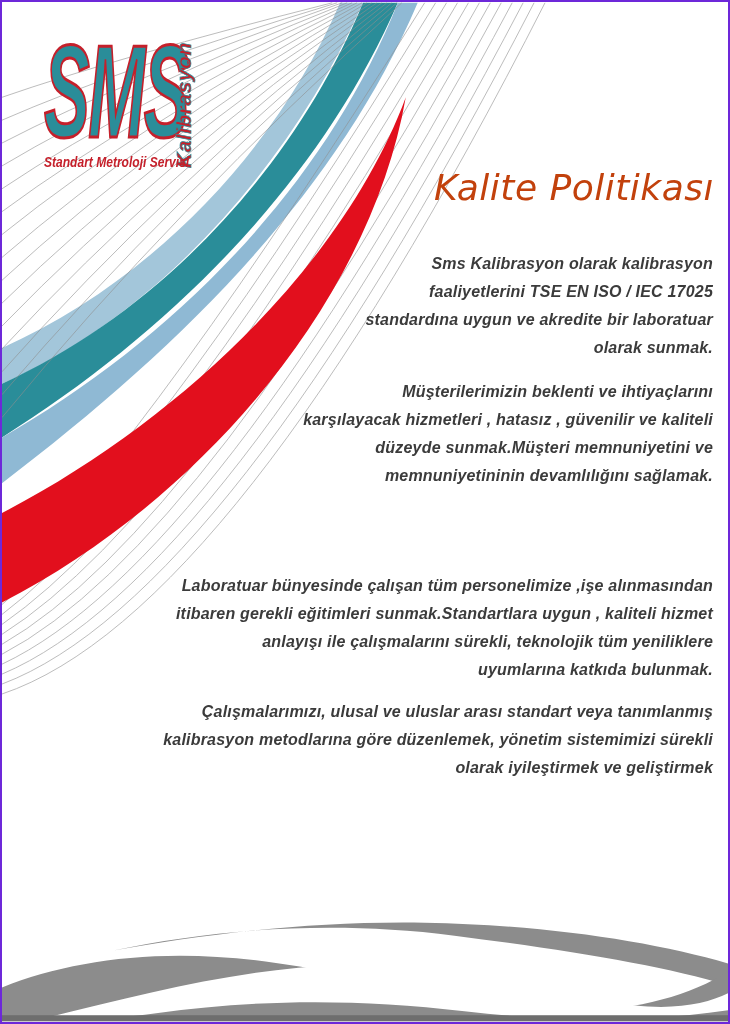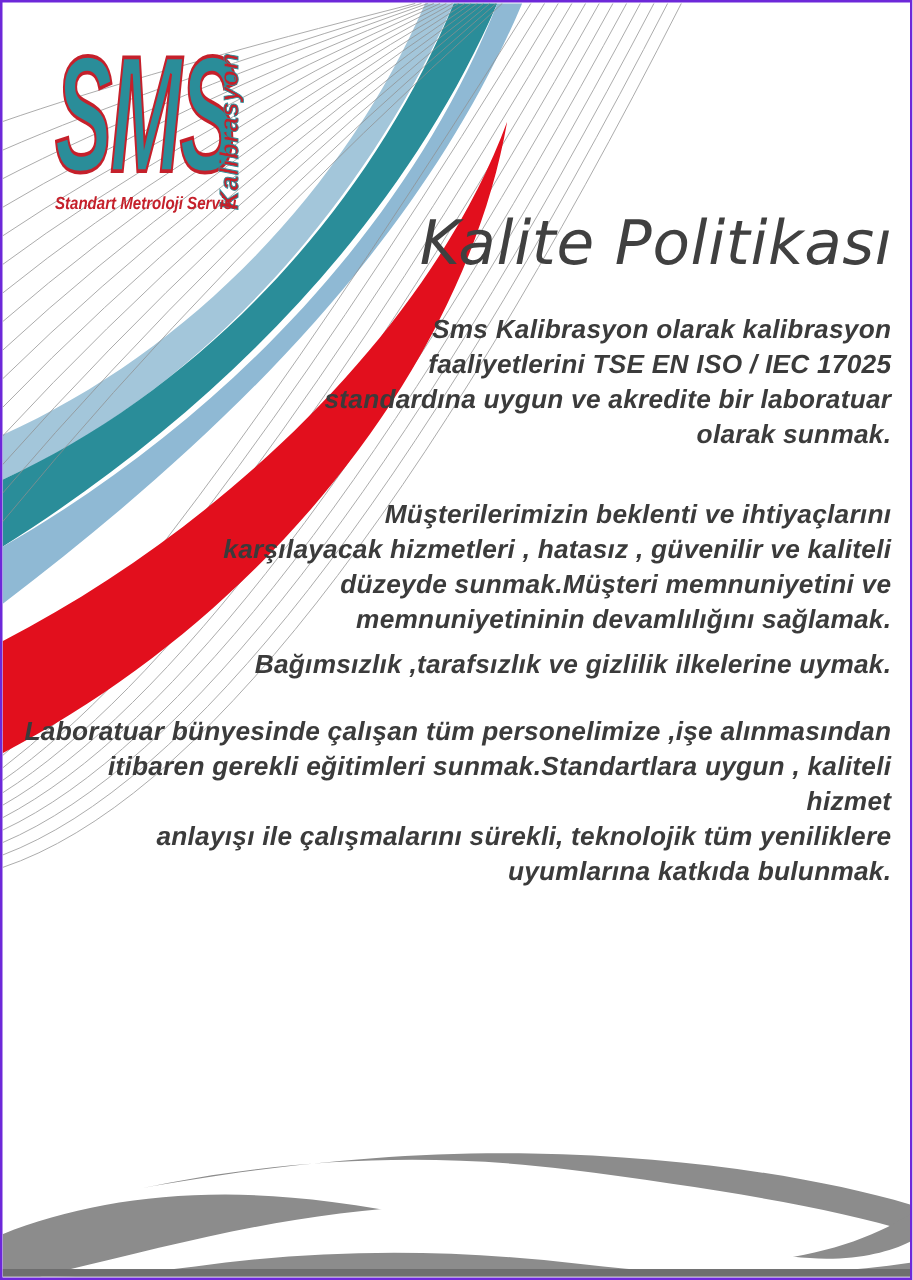--- a/index.html
+++ b/index.html
@@ -29,34 +29,34 @@
   .logo-subtitle{
     position:absolute;left:2px;top:128px;
     font-size:14px;font-weight:bold;color:#c5202b;
     transform:scaleX(0.86);transform-origin:0 0;white-space:nowrap;
   }
 
   
   .page-title{
     position:absolute;top:164px;right:14px;
     font-family:"DejaVu Sans",sans-serif;
-    font-size:49px;line-height:1.2;color:#404040;letter-spacing:0.5px;
+    font-size:36px;line-height:1.2;color:#c2410c;letter-spacing:0.5px;
     white-space:nowrap;
     margin-left:36px;
   }
 
   
   .policy{position:absolute;left:14px;right:15px;top:0;height:100%;}
   .para{
     position:absolute;right:0;margin:0;max-width:100%;
-    font-size:21px;font-weight:bold;color:#3b3b3b;
+    font-size:16px;font-weight:bold;color:#3b3b3b;
     line-height:28px;text-align:right;white-space:pre-line;
     letter-spacing:0.2px;
   }
-  .p1{top:248px}.p2{top:396px}.p3{top:516px}.p4{top:570px}.p5{top:696px}.p6{top:802px}
+  .p1{top:248px}.p2{top:376px}.p3{top:516px}.p4{top:570px}.p5{top:696px}.p6{top:802px}
 </style>
 </head>
 <body>
 
 <div class="page">
 
   <svg class="decor" viewBox="0 0 730 1024" aria-hidden="true">
 
     <path d="M 340,0 L 363,0 C 290,165 155,315 0,383 L 0,347 C 150,280 275,150 340,0 Z" fill="#a3c6da"></path>
 
@@ -114,20 +114,22 @@
 
   <div class="policy">
     <p class="para p1">Sms Kalibrasyon olarak kalibrasyon
 faaliyetlerini TSE EN ISO / IEC 17025
 standardına uygun ve akredite bir laboratuar
 olarak sunmak.</p>
     <p class="para p2">Müşterilerimizin beklenti ve ihtiyaçlarını
 karşılayacak hizmetleri , hatasız , güvenilir ve kaliteli
 düzeyde sunmak.Müşteri memnuniyetini ve
 memnuniyetininin devamlılığını sağlamak.</p>
-    <p class="para p3">Bağımsızlık ,tarafsızlık ve gizlilik ilkelerine uymak.</p>
     <p class="para p4">Laboratuar bünyesinde çalışan tüm personelimize ,işe alınmasından
 itibaren gerekli eğitimleri sunmak.Standartlara uygun , kaliteli hizmet
 anlayışı ile çalışmalarını sürekli, teknolojik tüm yeniliklere
 uyumlarına katkıda bulunmak.</p>
+    <p class="para p5">Çalışmalarımızı, ulusal ve uluslar arası standart veya tanımlanmış
+kalibrasyon metodlarına göre düzenlemek, yönetim sistemimizi sürekli
+olarak iyileştirmek ve geliştirmek</p>
   </div>
 
 </div>
 
 </body></html>

